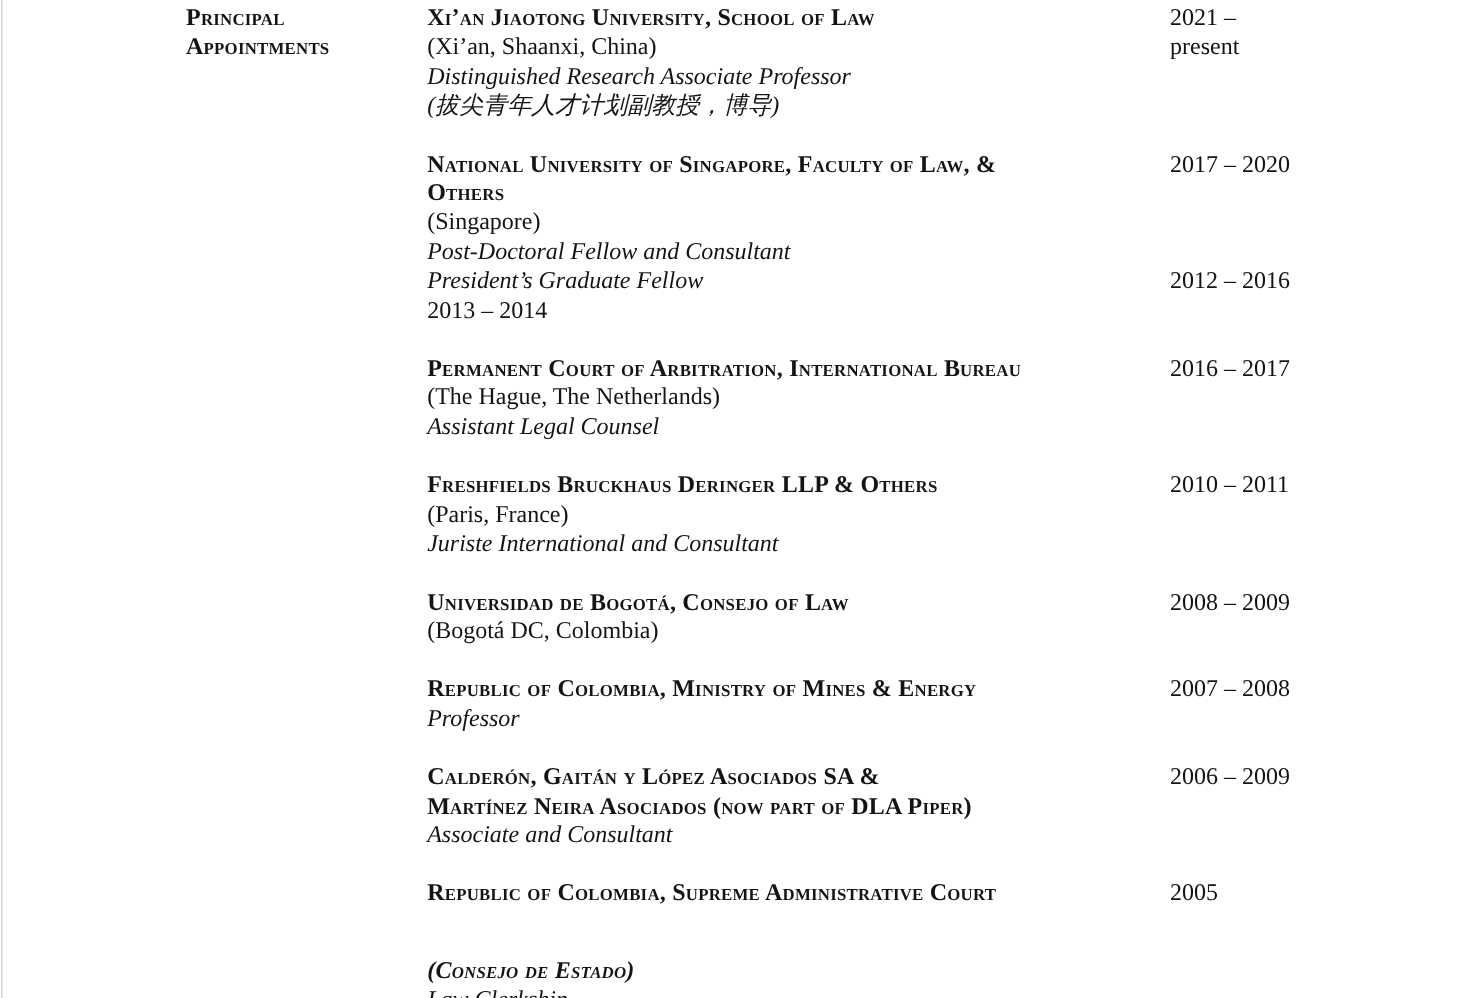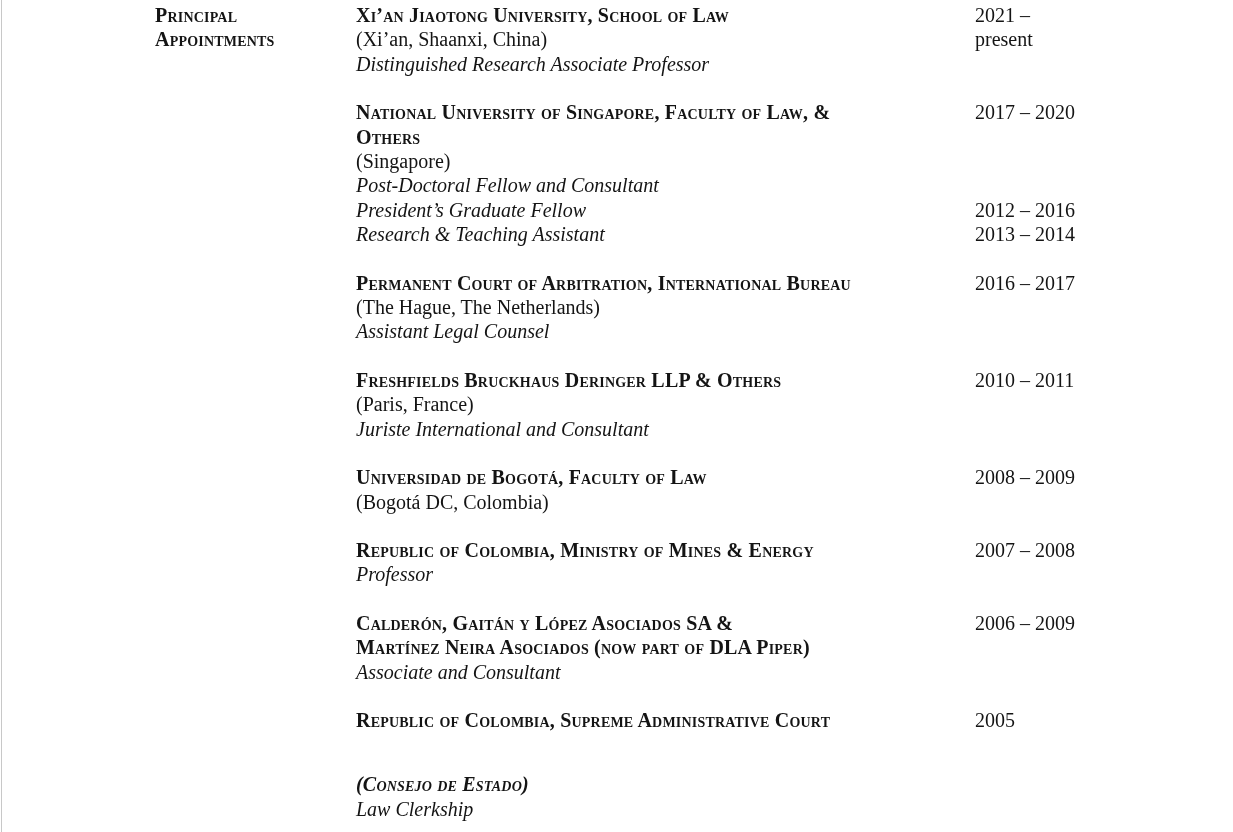--- a/index.html
+++ b/index.html
@@ -52,20 +52,24 @@
           <div class="cell-date">2021 –</div>
         </div>
         <div class="row">
           <div class="cell-text st-plain">(Xi’an, Shaanxi, China)</div>
           <div class="cell-date">present</div>
         </div>
         <div class="row">
           <div class="cell-text st-italic">Distinguished Research Associate Professor</div>
           <div class="cell-date"></div>
         </div>
+        <div class="row">
+          <div class="cell-text st-italic">(拔尖青年人才计划副教授，博导)</div>
+          <div class="cell-date"></div>
+        </div>
       </section>
       <section class="entry">
         <div class="row">
           <div class="cell-text st-title">National University of Singapore, Faculty of Law, &amp;</div>
           <div class="cell-date">2017 – 2020</div>
         </div>
         <div class="row">
           <div class="cell-text st-title">Others</div>
           <div class="cell-date"></div>
         </div>
@@ -75,21 +79,20 @@
         </div>
         <div class="row">
           <div class="cell-text st-italic">Post-Doctoral Fellow and Consultant</div>
           <div class="cell-date"></div>
         </div>
         <div class="row">
           <div class="cell-text st-italic">President’s Graduate Fellow</div>
           <div class="cell-date">2012 – 2016</div>
         </div>
         <div class="row">
-          <div class="cell-text st-italic">Research &amp; Teaching Assistant</div>
           <div class="cell-date">2013 – 2014</div>
         </div>
       </section>
       <section class="entry">
         <div class="row">
           <div class="cell-text st-title">Permanent Court of Arbitration, International Bureau</div>
           <div class="cell-date">2016 – 2017</div>
         </div>
         <div class="row">
           <div class="cell-text st-plain">(The Hague, The Netherlands)</div>
@@ -109,21 +112,21 @@
           <div class="cell-text st-plain">(Paris, France)</div>
           <div class="cell-date"></div>
         </div>
         <div class="row">
           <div class="cell-text st-italic">Juriste International and Consultant</div>
           <div class="cell-date"></div>
         </div>
       </section>
       <section class="entry">
         <div class="row">
-          <div class="cell-text st-title">Universidad de Bogotá, Faculty of Law</div>
+          <div class="cell-text st-title">Universidad de Bogotá, Consejo of Law</div>
           <div class="cell-date">2008 – 2009</div>
         </div>
         <div class="row">
           <div class="cell-text st-plain">(Bogotá DC, Colombia)</div>
           <div class="cell-date"></div>
         </div>
       </section>
       <section class="entry">
         <div class="row">
           <div class="cell-text st-title">Republic of Colombia, Ministry of Mines &amp; Energy</div>

